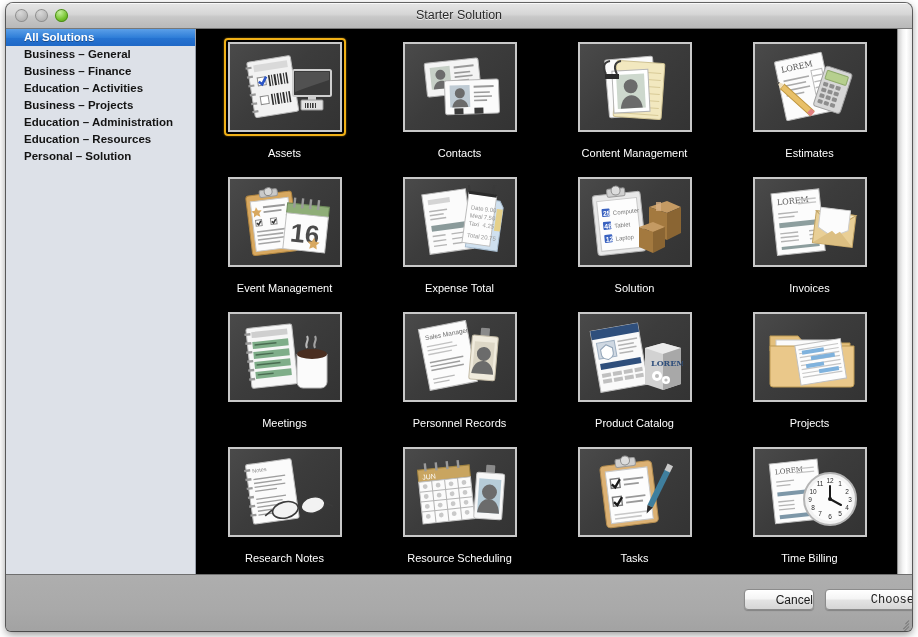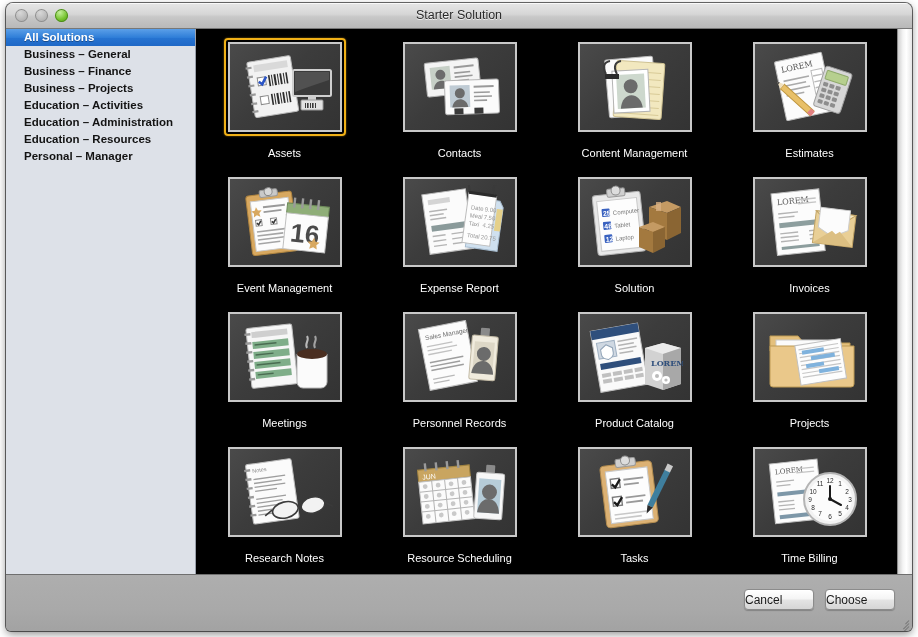--- a/index.html
+++ b/index.html
@@ -191,27 +191,27 @@
     position: absolute;
     top: 14px;
     height: 21px;
     line-height: 20px;
     border-radius: 4px;
     background: linear-gradient(to bottom, #ffffff 0%, #f4f4f4 48%, #e4e4e4 52%, #d6d6d6 100%);
     border: 1px solid #8b8b8b;
     box-shadow: 0 1px 1px rgba(0,0,0,0.22), inset 0 1px 0 rgba(255,255,255,0.9);
     font-size: 12px;
     color: #1a1a1a;
-    text-align: left;
+    text-align: right;
     cursor: default;
     box-sizing: border-box;
     font-family: "Liberation Sans", "DejaVu Sans", sans-serif;
   }
   #btn-cancel { left: 738px; width: 70px; }
-  #btn-choose { left: 819px; width: 70px; }
+  #btn-choose { left: 819px; width: 90px; font-family: Liberation Mono, monospace; }
 
   #resize-grip {
     position: absolute;
     right: 3px;
     bottom: 3px;
     width: 13px;
     height: 13px;
   }
   #resize-grip i {
     position: absolute;
@@ -238,25 +238,25 @@
     <div class="traffic zoom"></div>
     <div id="window-title">Starter Solution</div>
   </div>
 
   <div id="body-area">
 
     <div id="sidebar">
         <div class="side-item selected"><span>All Solutions</span></div>
         <div class="side-item"><span>Business – General</span></div>
         <div class="side-item"><span>Business – Finance</span></div>
+        <div class="side-item"><span>Education – Activities</span></div>
         <div class="side-item"><span>Business – Projects</span></div>
-        <div class="side-item"><span>Education – Activities</span></div>
         <div class="side-item"><span>Education – Administration</span></div>
         <div class="side-item"><span>Education – Resources</span></div>
-        <div class="side-item"><span>Personal – Manager</span></div>
+        <div class="side-item"><span>Personal – Solution</span></div>
       </div>
 
     <div id="content">
       <div id="grid">
           <div class="tile selected">
             <div class="thumb-wrap">
               <div class="thumb">
                 <div class="thumb-inner">
                   <svg width="96" height="74" viewBox="0 0 96 74">
     <g transform="rotate(-9 40 38)">
@@ -514,21 +514,21 @@
       </g>
       <path d="M52 8h28v3H52z" fill="#2b2b2b"></path>
       <path d="M53 8c-4-7-2-11 4-12" stroke="#3a3a3a" stroke-width="2" fill="none"></path>
       <path d="M78 8c-4-7-2-11 4-12" stroke="#3a3a3a" stroke-width="2" fill="none"></path>
       <rect x="82" y="22" width="6" height="22" fill="#e5d08a"></rect>
     </g>
   </svg>
                 </div>
               </div>
             </div>
-            <div class="tile-label">Expense Report</div>
+            <div class="tile-label">Expense Total</div>
           </div>
           <div class="tile">
             <div class="thumb-wrap">
               <div class="thumb">
                 <div class="thumb-inner">
                   <svg width="96" height="74" viewBox="0 0 96 74">
     <g transform="rotate(-6 36 38)">
       <rect x="8" y="8" width="48" height="60" rx="3" fill="#e8e8e8" stroke="#b2b2b2"></rect>
       <rect x="12" y="14" width="40" height="50" fill="#fdfdfd" stroke="#c9c9c9"></rect>
       <rect x="23" y="3" width="18" height="8" rx="2" fill="#cfcfcf" stroke="#9a9a9a"></rect>

